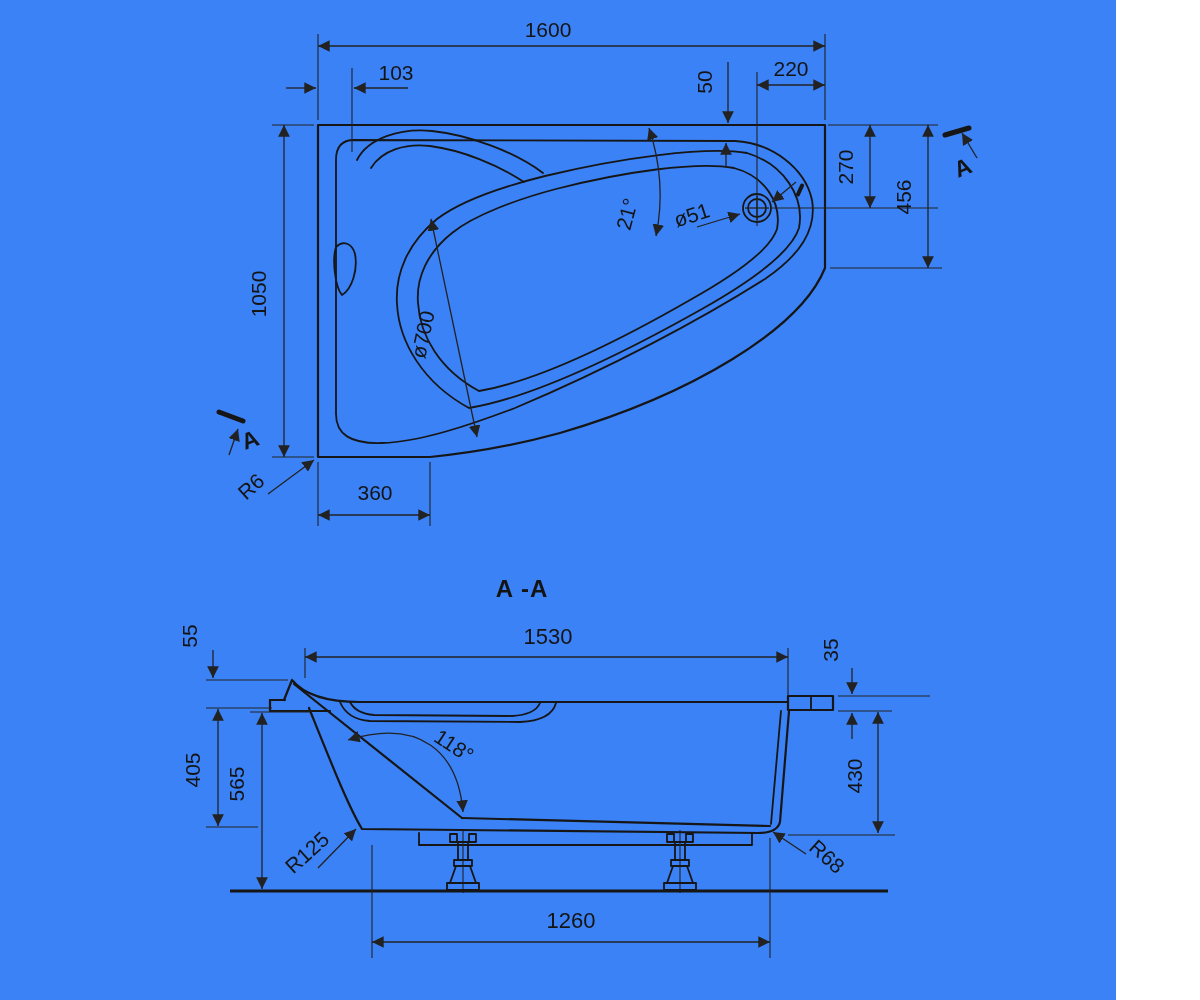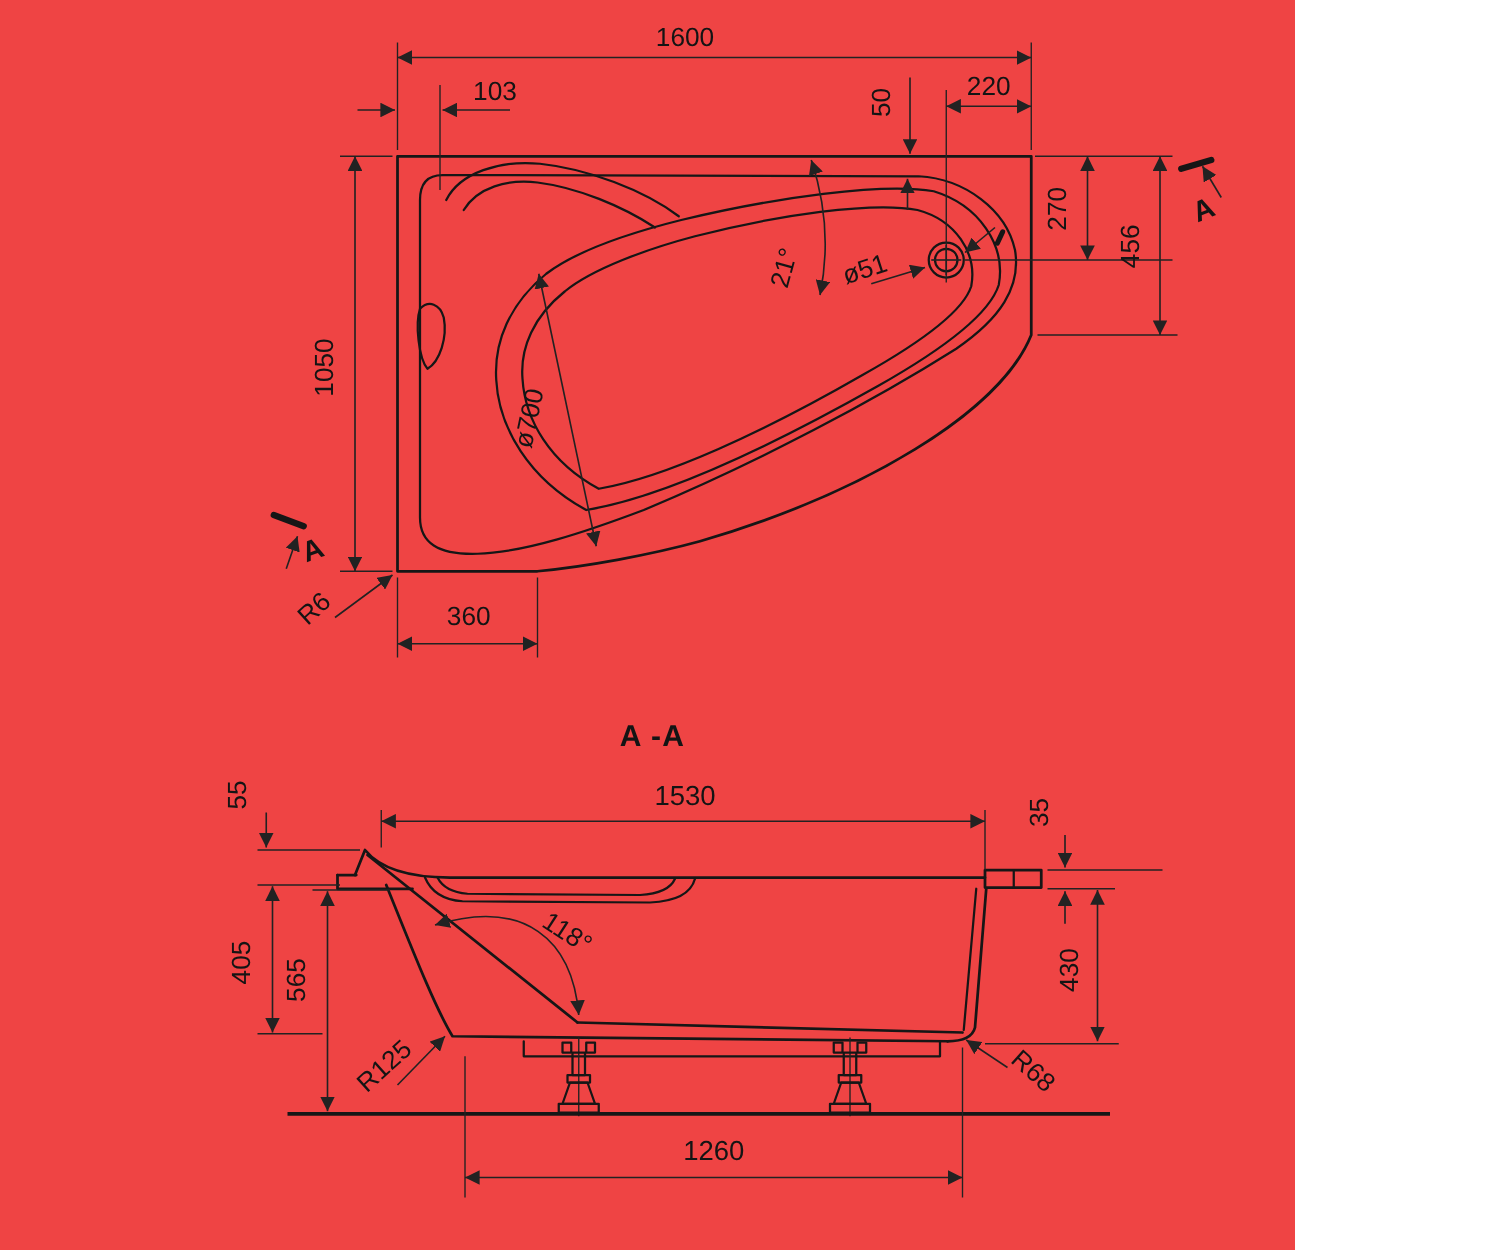--- a/index.html
+++ b/index.html
@@ -1,16 +1,16 @@
 <!DOCTYPE html>
 <html><head>
 <meta charset="utf-8">
 <style>
   html,body{margin:0;padding:0;background:#ffffff;}
-  .stage{position:relative;width:1036px;height:1000px;background:#ef4444;overflow:hidden;
+  .stage{position:relative;width:1116px;height:1000px;background:#3b82f6;overflow:hidden;
          font-family:"Liberation Sans", sans-serif;}
   svg text{fill:#141414;font-family:"Liberation Sans", sans-serif;font-size:21px;}
   svg .big{font-size:22px;}
   svg .title{font-size:24px;font-weight:700;letter-spacing:1px;}
   svg .mark{font-size:23px;font-weight:700;}
   .outline{stroke:#161616;stroke-width:2.2;fill:none;stroke-linejoin:round;stroke-linecap:round;}
   .inner{stroke:#161616;stroke-width:1.8;fill:none;stroke-linejoin:round;stroke-linecap:round;}
   .dim{stroke:#222222;stroke-width:1.3;fill:none;}
   .ext{stroke:#222222;stroke-width:1.1;fill:none;}
   .thick{stroke:#161616;stroke-width:5;fill:none;stroke-linecap:round;}

